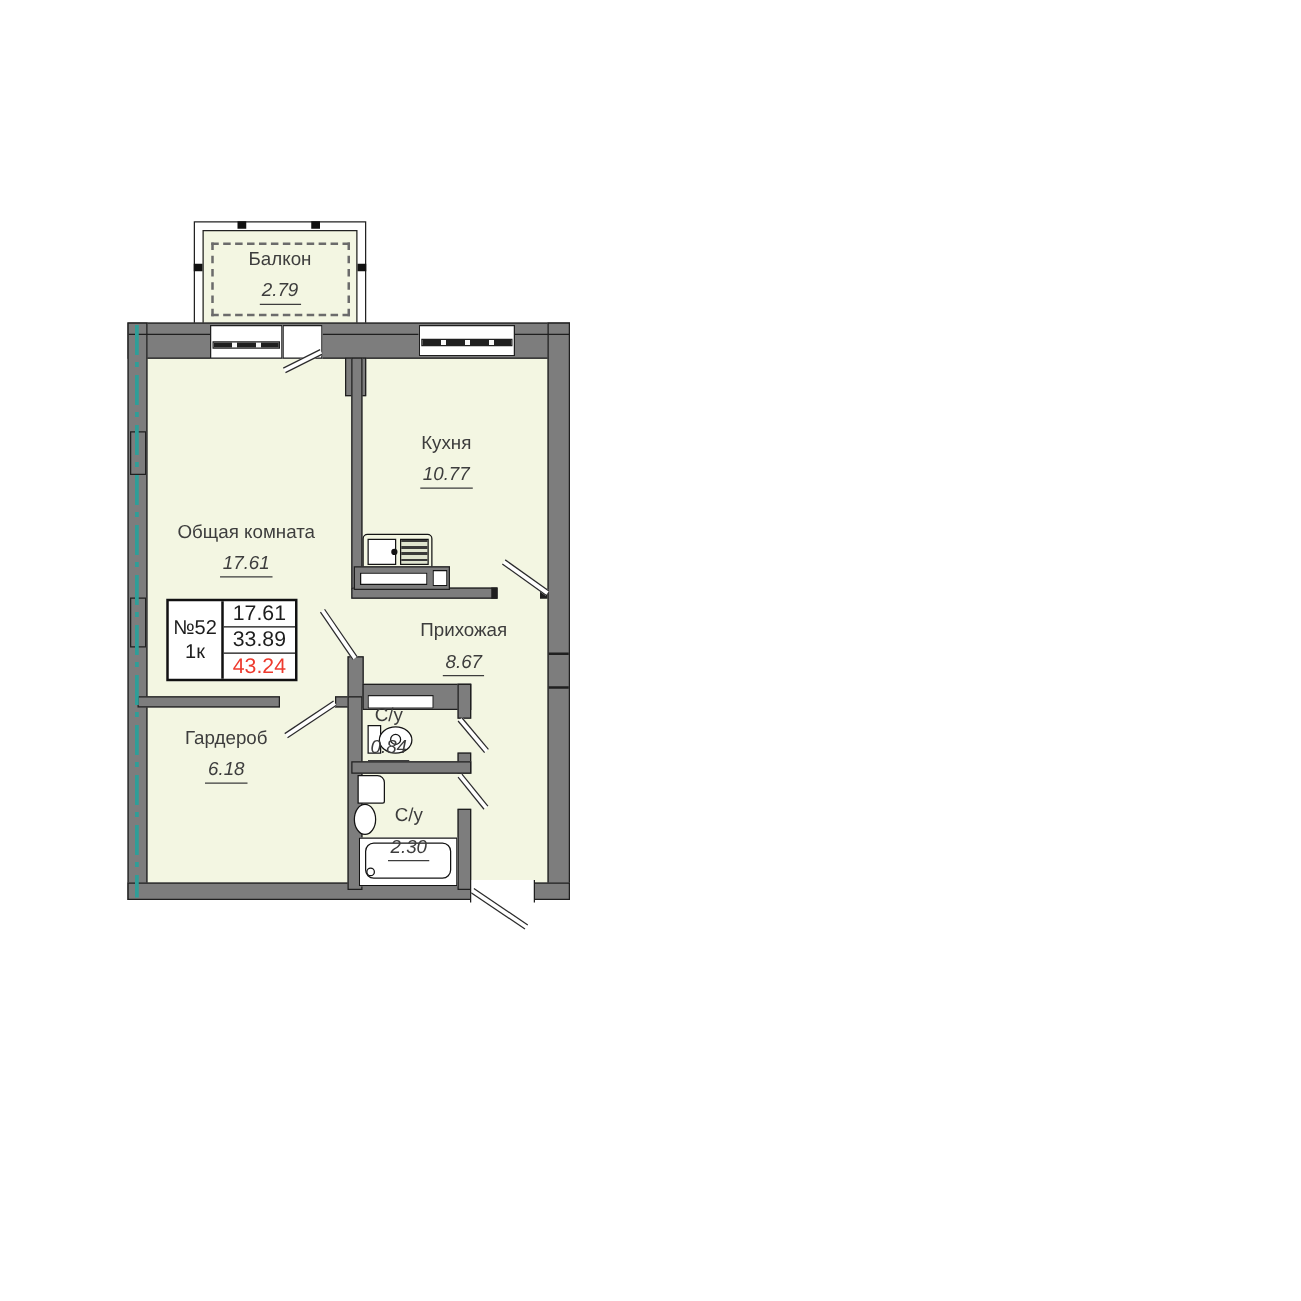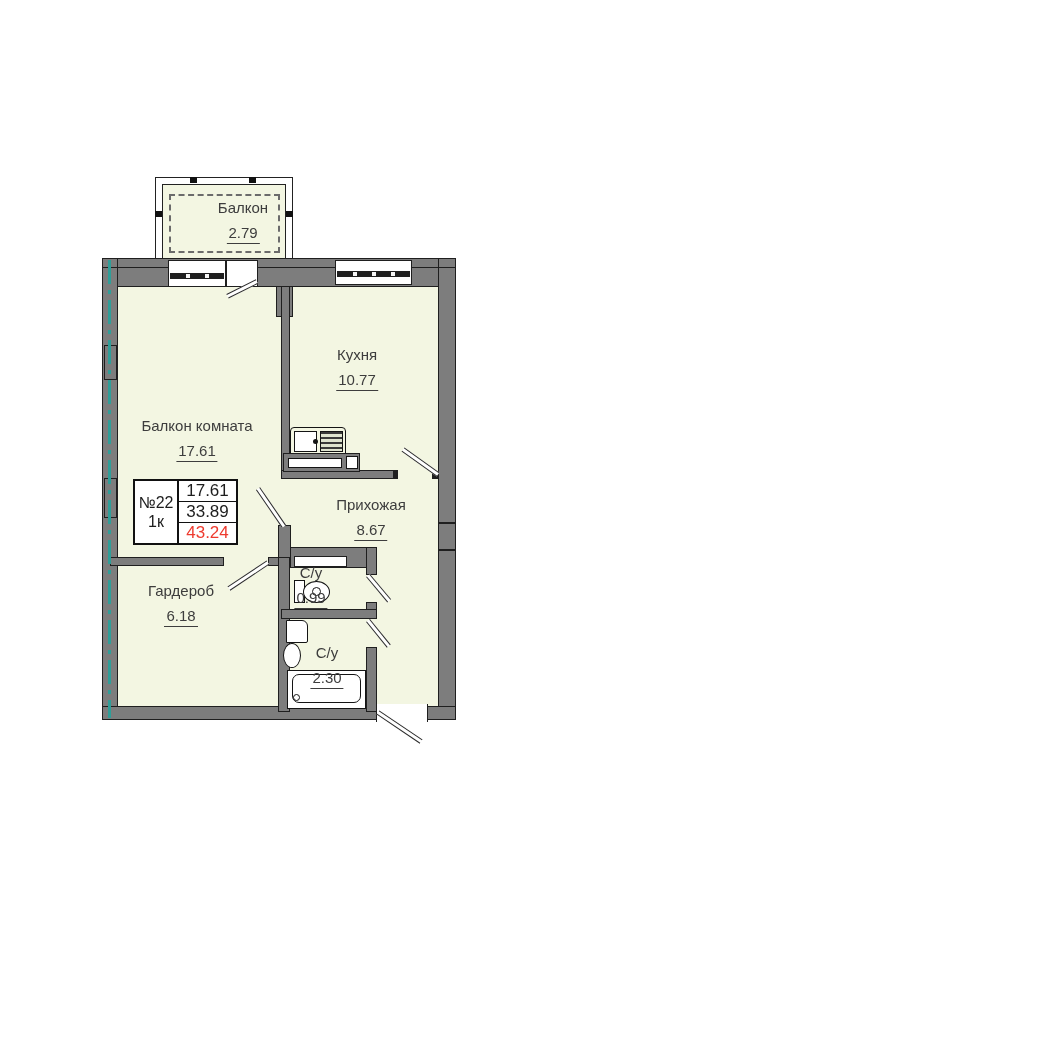--- a/index.html
+++ b/index.html
@@ -20,21 +20,21 @@
   .dash{position:absolute;border:2px dashed #6b6b6b;box-sizing:border-box;z-index:2;}
   .tick{position:absolute;background:#111;z-index:3;}
   .axis{position:absolute;width:3px;z-index:4;
         background:repeating-linear-gradient(180deg,var(--axis,#2f9e98) 0 24px,transparent 24px 30px,var(--axis,#2f9e98) 30px 34px,transparent 34px 40px);}
   .fixture{position:absolute;background:#fff;border:1.4px solid #141414;box-sizing:border-box;z-index:5;}
   .sub{position:absolute;box-sizing:border-box;}
   .leaf{position:absolute;height:5px;background:#fff;border-top:1.6px solid #2b2b2b;border-bottom:1.6px solid #2b2b2b;
         box-sizing:border-box;transform-origin:0 50%;z-index:6;}
   .room-label{position:absolute;transform:translateX(-50%);text-align:center;color:var(--text,#3d3d3d);
               font-size:15px;line-height:18px;white-space:nowrap;z-index:7;}
-  .room-label .area{margin-top:7px;display:inline-block;border-bottom:1.2px solid currentColor;padding:0 2px 1px;}
+  .room-label .area{margin-top:7px;display:inline-block;border-bottom:1.2px solid currentColor;padding:0 2px 1px;font-style:italic;}
   .info-card{position:absolute;left:133px;top:479px;width:105px;height:66px;background:#fff;border:2px solid #111;
              box-sizing:border-box;display:flex;z-index:7;color:#1d1d1d;}
   .info-left{width:42px;border-right:2px solid #111;display:flex;flex-direction:column;align-items:center;
              justify-content:center;font-size:16px;line-height:19px;}
   .info-right{flex:1;display:flex;flex-direction:column;}
   .info-right .cell{flex:1;display:flex;align-items:center;justify-content:center;font-size:17px;border-bottom:1.6px solid #111;}
   .info-right .cell:last-child{border-bottom:none;color:var(--red,#ee3a2e);}
   .ribs{background:repeating-linear-gradient(180deg,#3a3a3a 0 2px,#dfe4cf 2px 5px);}
 </style>
 </head>
@@ -115,52 +115,52 @@
   </div>
 
   <div class="leaf" style="left:257px;top:278.5px;width:33px;transform:rotate(153.4deg);"></div>
   <div class="leaf" style="left:438px;top:471.5px;width:43px;transform:rotate(-144.5deg);"></div>
   <div class="leaf" style="left:284px;top:523.5px;width:46px;transform:rotate(-124.4deg);"></div>
   <div class="leaf" style="left:268px;top:559.5px;width:47px;transform:rotate(146.3deg);"></div>
   <div class="leaf" style="left:368px;top:572.5px;width:33px;transform:rotate(50deg);"></div>
   <div class="leaf" style="left:368px;top:617.5px;width:33px;transform:rotate(51deg);"></div>
   <div class="leaf" style="left:378px;top:709.5px;width:52px;transform:rotate(34deg);"></div>
 
-  <div class="room-label" style="left:224px;top:199px;margin-left:19px;">
+  <div class="room-label" style="left:224px;top:199px;">
     <div>Балкон</div>
     <div class="area">2.79</div>
   </div>
   <div class="room-label" style="left:357px;top:346px;">
     <div>Кухня</div>
     <div class="area">10.77</div>
   </div>
   <div class="room-label" style="left:197px;top:417px;">
-    <div>Балкон комната</div>
+    <div>Общая комната</div>
     <div class="area">17.61</div>
   </div>
   <div class="room-label" style="left:371px;top:496px;">
     <div>Прихожая</div>
     <div class="area">8.67</div>
   </div>
   <div class="room-label" style="left:181px;top:582px;">
     <div>Гардероб</div>
     <div class="area">6.18</div>
   </div>
   <div class="room-label" style="left:311px;top:564px;">
     <div>С/у</div>
-    <div class="area">0.99</div>
+    <div class="area">0.84</div>
   </div>
   <div class="room-label" style="left:327px;top:644px;">
     <div>С/у</div>
     <div class="area">2.30</div>
   </div>
 
   <div class="info-card">
     <div class="info-left">
-      <div>№22</div>
+      <div>№52</div>
       <div>1к</div>
     </div>
     <div class="info-right">
       <div class="cell">17.61</div>
       <div class="cell">33.89</div>
       <div class="cell">43.24</div>
     </div>
   </div>
 
 </div>

